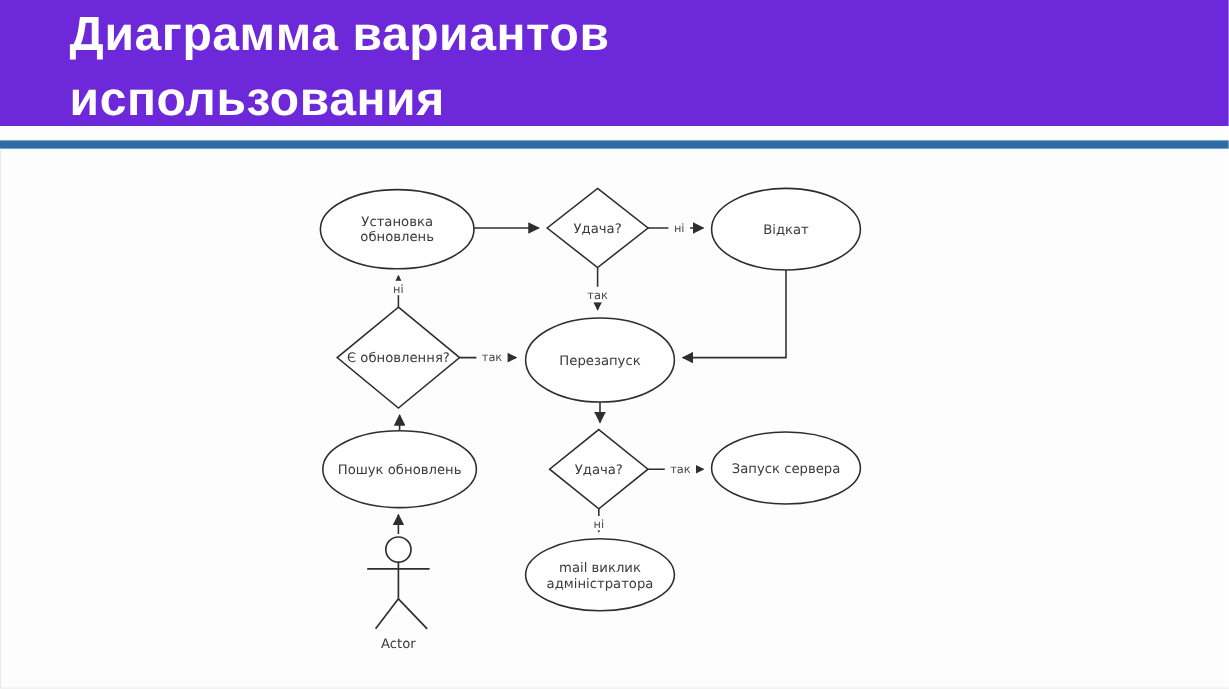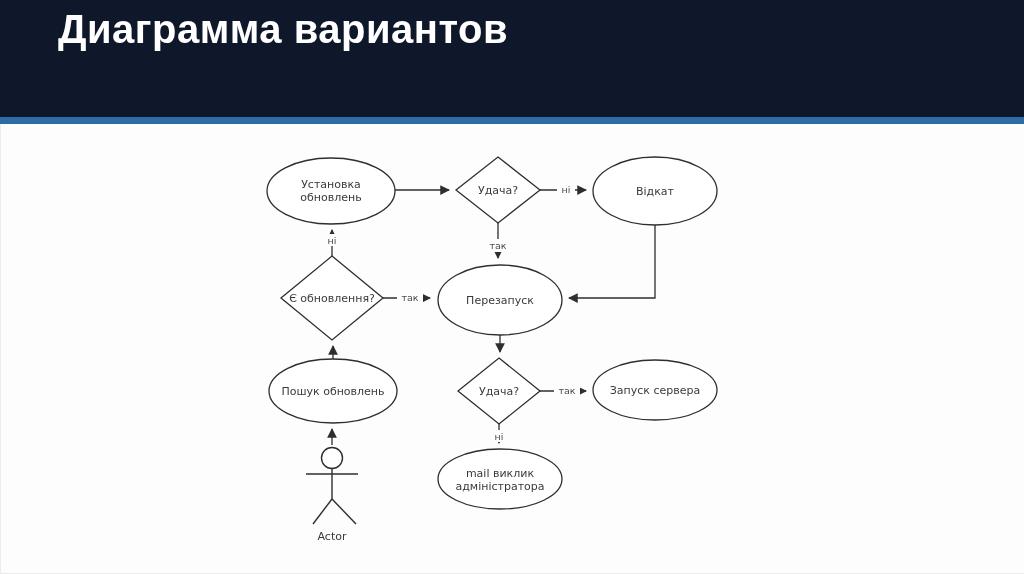--- a/index.html
+++ b/index.html
@@ -2,22 +2,22 @@
 <html><head>
 <meta charset="utf-8">
 <style>
   * { margin: 0; padding: 0; box-sizing: border-box; }
   html, body { width: 1024px; height: 574px; overflow: hidden; background: #fff; }
   body { font-family: "Liberation Sans", sans-serif; position: relative; }
 
   .slide { position: absolute; inset: 0; background: #fdfdfd; }
 
   .header {
-    position: absolute; left: 0; top: 0; width: 1024px; height: 117px;
-    background: #0f172a;
+    position: absolute; left: 0; top: 0; width: 1024px; height: 105px;
+    background: #6d28d9;
   }
   .header-accent {
     position: absolute; left: 0; top: 117px; width: 1024px; height: 7px;
     background: #2e6ca5;
   }
   .title {
     position: absolute; left: 58px; top: 2px;
     color: #ffffff; font-size: 40px; font-weight: bold; line-height: 54px;
     letter-spacing: 0.5px;
   }
@@ -45,20 +45,21 @@
   .actor-part { stroke: #2e2e2e; stroke-width: 1.4; fill: #ffffff; }
 </style>
 </head>
 <body>
 
 <div class="slide">
 
   <div class="header">
     <div class="title">
       <div>Диаграмма вариантов</div>
+      <div>использования</div>
     </div>
   </div>
   <div class="header-accent"></div>
 
   <div class="content"></div>
 
   <svg class="diagram" viewBox="0 124 1024 450">
     <defs>
       <marker id="arrow" viewBox="0 0 10 10" refX="9" refY="5" markerWidth="7.5" markerHeight="7.5" orient="auto-start-reverse">
         <path d="M0,0 L10,5 L0,10 z" fill="#2e2e2e"></path>

